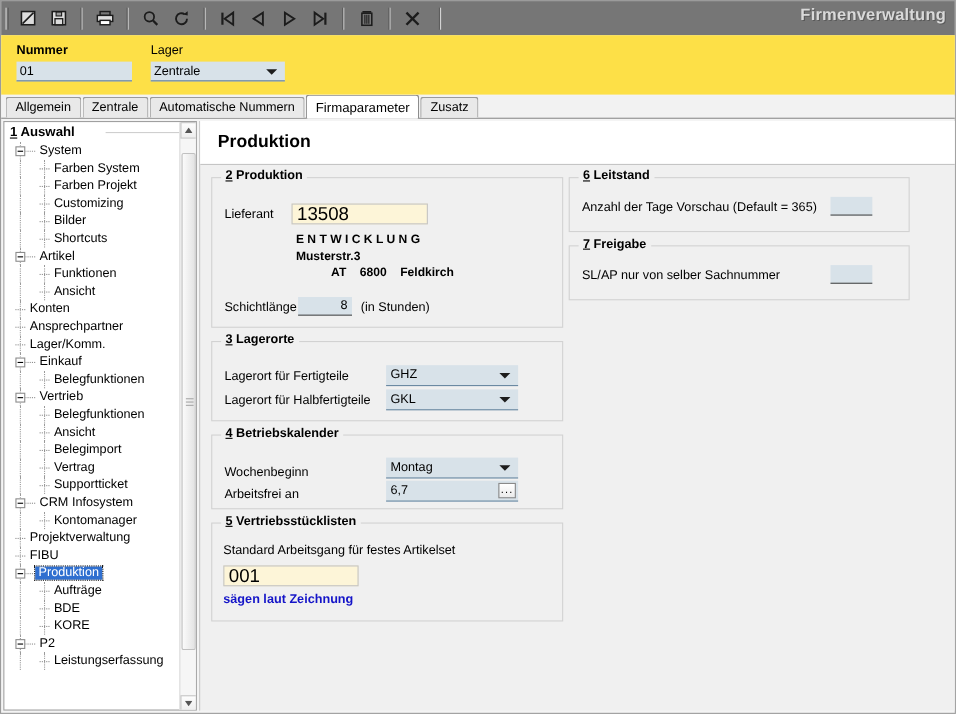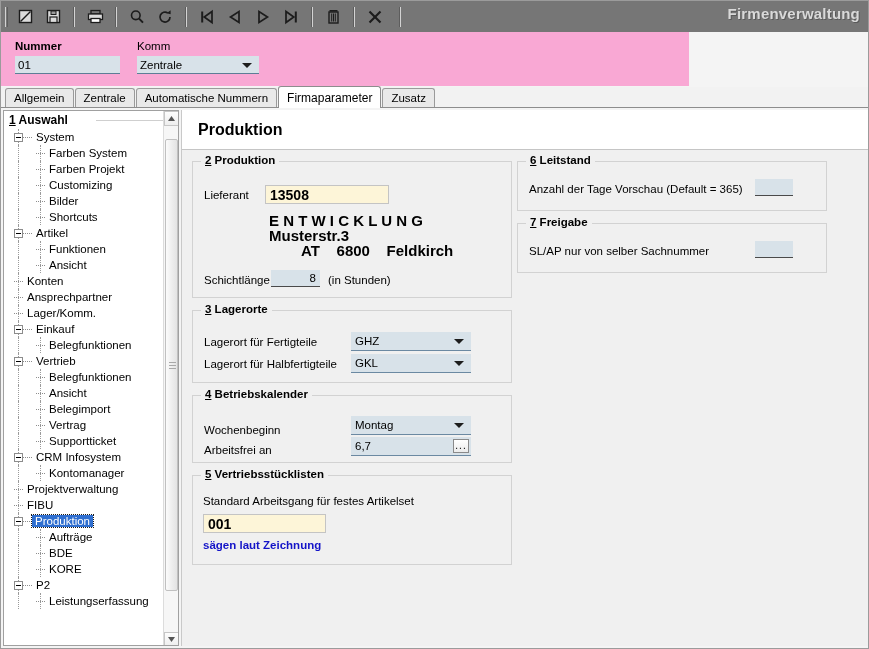--- a/index.html
+++ b/index.html
@@ -50,22 +50,22 @@
     color: #d9d9d9;
     font-size: 15px;
     font-weight: bold;
     text-shadow: 1px 1px 0 #5a5a5a;
     letter-spacing: .2px;
   }
 
   
   .headerbar {
     position: absolute; left: 0; top: 31px;
-    width: 688px; height: 54px;
-    background: #f9a8d4;
+    width: 869px; height: 54px;
+    background: #fde047;
   }
   .hdr-label {
     position: absolute;
     font-size: 11.5px;
     color: #000;
   }
   .hdr-label.bold { font-weight: bold; }
   .field-flat {
     position: absolute;
     background: #d8e2e9;
@@ -260,25 +260,24 @@
     position: absolute;
     font-size: 11.5px;
     color: #000;
   }
 
   .inp-cream {
     position: absolute;
     background: #fdf5d8;
     border: 1px solid #c4c4c4;
     font-family: "Liberation Sans", sans-serif;
-    font-size: 14px;
+    font-size: 17px;
     color: #000;
     padding: 1px 4px;
     outline: none;
-    font-weight: bold;
   }
   .inp-blue {
     position: absolute;
     background: #d8e2e9;
     border: none;
     border-bottom: 1px solid #4a4a4a;
     font-family: "Liberation Sans", sans-serif;
     font-size: 11.5px;
     color: #000;
     padding: 1px 4px;
@@ -314,21 +313,21 @@
     position: absolute; right: 2px; top: 2px;
     width: 16px; height: 14px;
     background: linear-gradient(#ffffff,#ebebeb);
     border: 1px solid #8a8a8a;
     display: flex; align-items: center; justify-content: center;
     font-size: 10px; line-height: 6px; color: #000;
     letter-spacing: 1px;
   }
   .addr {
     position: absolute;
-    font-size: 15px; font-weight: bold; color: #000;
+    font-size: 11px; font-weight: bold; color: #000;
     white-space: pre;
   }
   .link-bold {
     position: absolute;
     font-size: 11.5px; font-weight: bold; color: #1414c8;
     cursor: default;
   }
 </style>
 </head>
 <body>
@@ -427,21 +426,21 @@
 
     <div class="tb-sep" style="margin-left:10px;"></div>
 
     <div class="app-title">Firmenverwaltung</div>
   </div>
 
   <div class="headerbar">
     <div class="hdr-label bold" style="left:14px; top:8px;">Nummer</div>
     <input class="field-flat" style="left: 14px; top: 24px; width: 105px; height: 18px;" value="01">
 
-    <div class="hdr-label" style="left:136px; top:8px;">Komm</div>
+    <div class="hdr-label" style="left:136px; top:8px;">Lager</div>
     <div class="combo-flat" style="left:136px; top:24px; width:122px; height:18px;">
       <span>Zentrale</span>
       <span class="arrow"></span>
     </div>
 
     <div class="center-title">Entwicklung 2013 FB_2.5</div>
   </div>
 
   <div class="tabstrip">
     <div class="tab">

